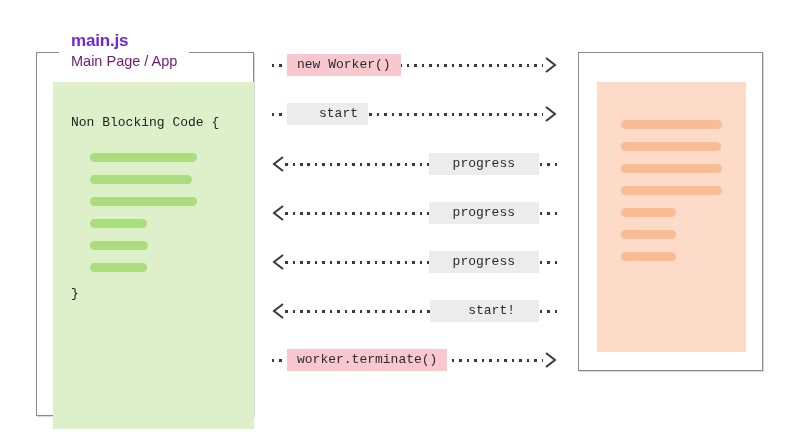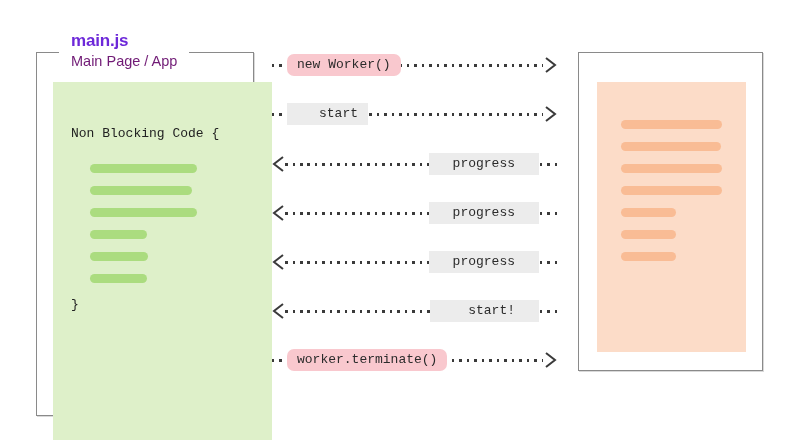--- a/index.html
+++ b/index.html
@@ -34,22 +34,22 @@
   .panel-title{
     font-size:17px;font-weight:bold;color:#6d28d9;letter-spacing:-0.2px;
     line-height:20px;
   }
   .panel-subtitle{
     font-size:14.5px;color:#701a75;line-height:17px;margin-top:2px;
   }
   
   .codebox{position:absolute;}
   .codebox.green{
-    left:16px;top:29px;width:219px;height:315px;
-    background:var(--main-code-bg);padding-top:43px;
+    left:16px;top:29px;width:201px;height:315px;
+    background:var(--main-code-bg);padding-top:32px;
   }
   .codebox.peach{
     left:18px;top:29px;width:149px;height:232px;
     background:var(--worker-task-bg);padding-top:38px;
   }
   .code-text{
     font-family:"Liberation Mono",monospace;font-size:13px;color:#222;
     line-height:17px;margin-left:18px;white-space:pre;
   }
   .bars{margin-top:22px;}
@@ -71,21 +71,21 @@
   .chev{position:absolute;top:2px;}
   .chev.right{right:0;}
   .chev.left{left:0;}
   .msg-label{
     position:absolute;top:0;height:22px;line-height:22px;
     font-family:"Liberation Mono",monospace;font-size:13px;color:#2b2b2b;
     white-space:pre;
   }
   .msg-label.from-left{left:15px;padding:0 10px;}
   .msg-label.from-right{right:18px;padding:0 24px;min-width:61px;}
-  .msg-label.pink{background:var(--pink-label-bg);border-radius:7px;}
+  .msg-label.pink{background:var(--pink-label-bg);}
   .msg-label.gray{background:var(--gray-label-bg);}
   .msg-label.align-center{text-align:right;}
   .msg-label.align-right{text-align:right;}
 </style>
 </head>
 <body>
 
 <div class="canvas">
 
   <section class="panel left">

